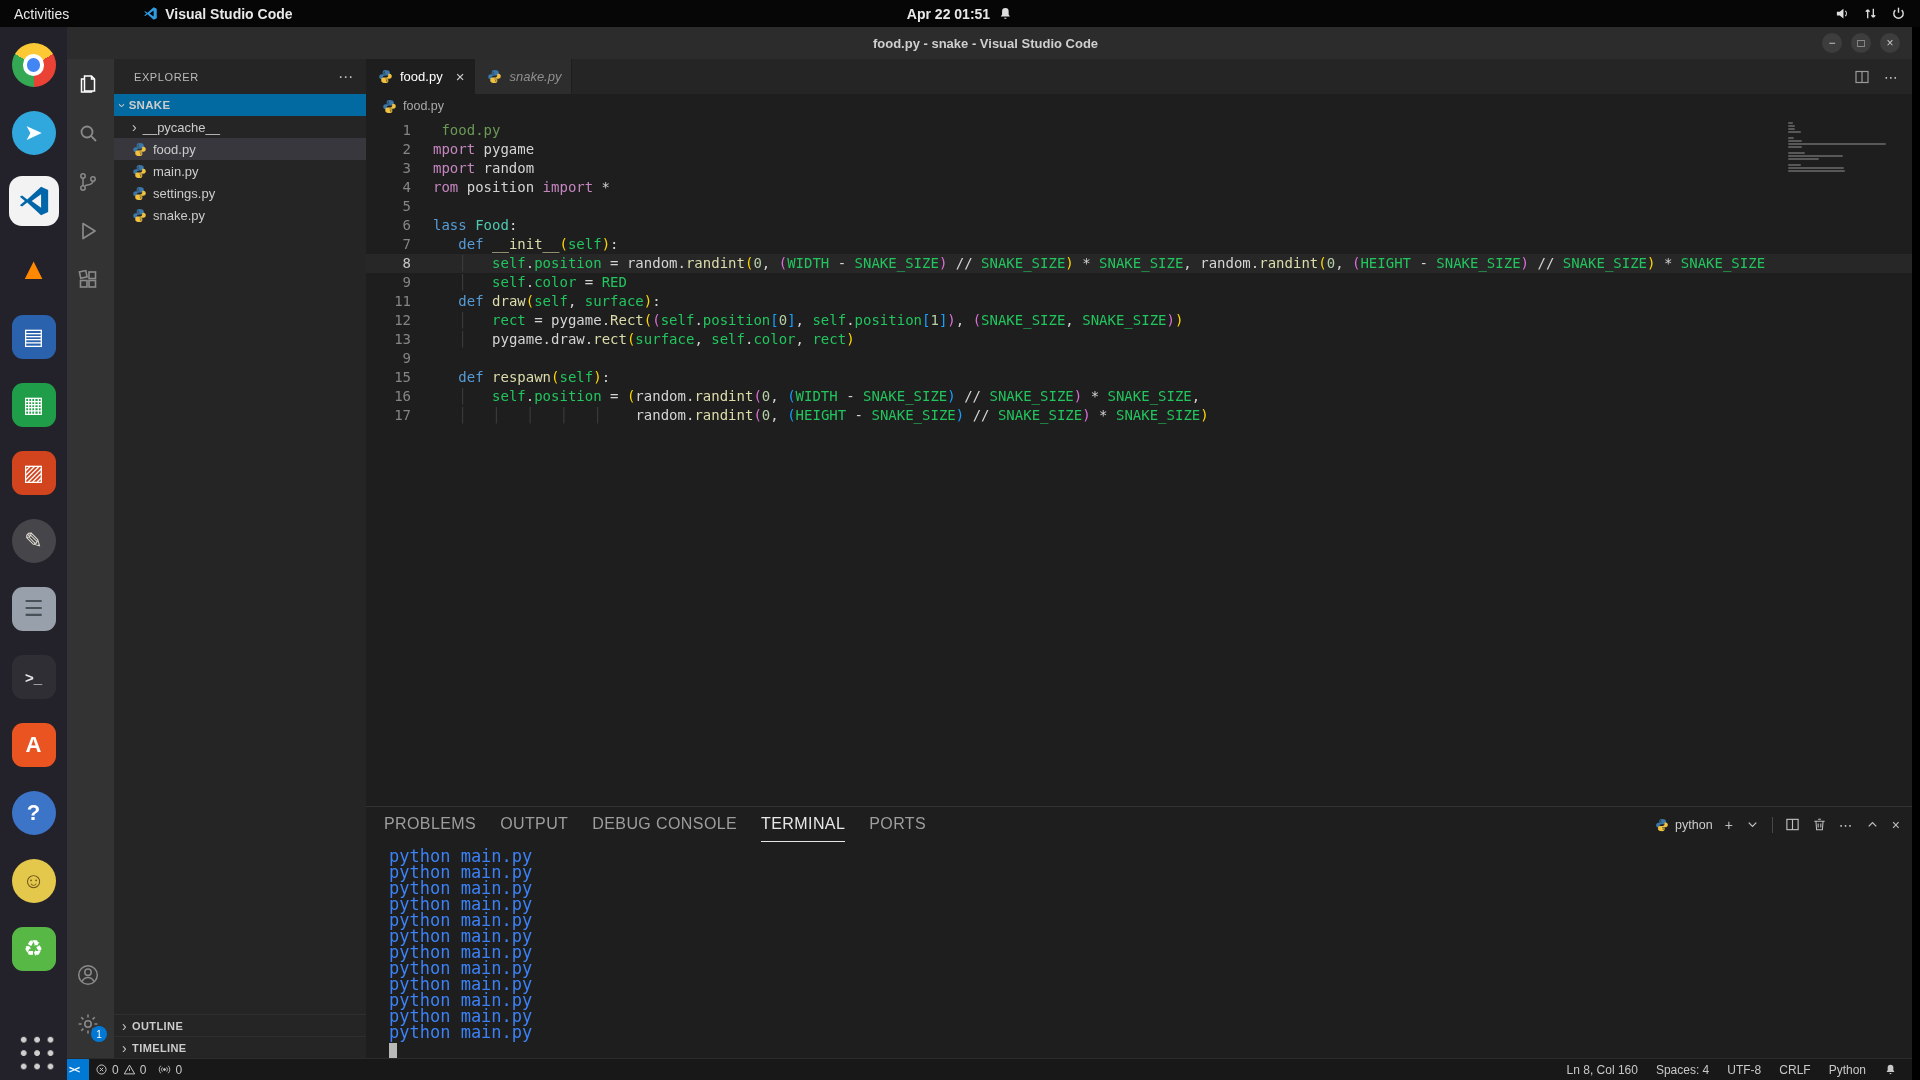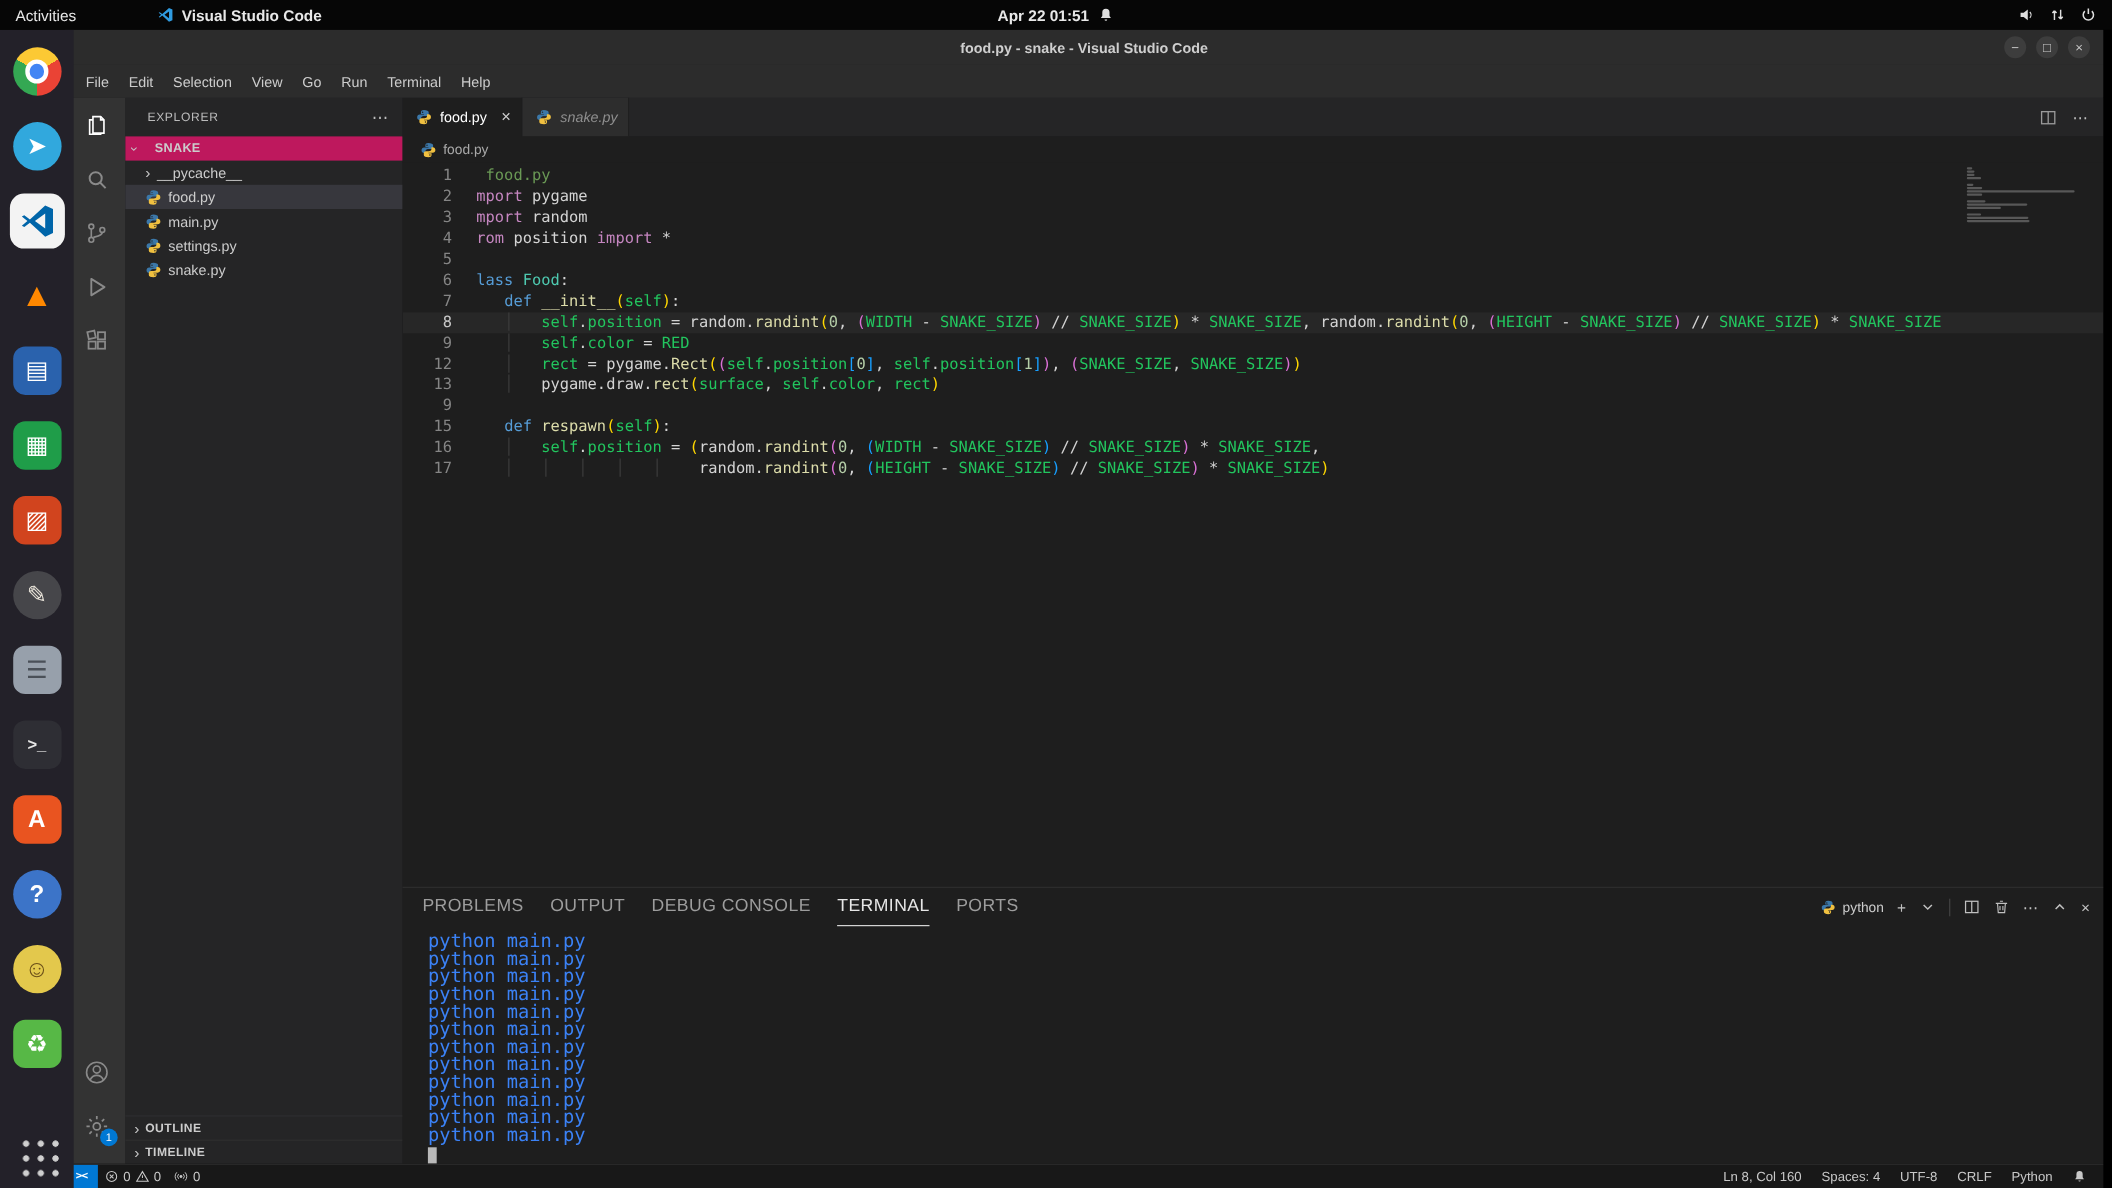--- a/index.html
+++ b/index.html
@@ -55,22 +55,22 @@
   .ab-item svg{width:24px;height:24px}
   #ab-bottom{margin-top:auto;display:flex;flex-direction:column;padding-bottom:10px}
   .badge{position:absolute;right:7px;bottom:6px;min-width:16px;height:16px;border-radius:9px;background:#0078d4;
     color:#fff;font-size:10px;display:flex;align-items:center;justify-content:center;padding:0 3px}
 
   
   #sidebar{width:252px;background:#252526;display:flex;flex-direction:column;flex:0 0 252px;font-size:13px}
   #sidebar-header{height:35px;display:flex;align-items:center;padding:0 12px 0 20px;color:#bbbbbb;
     font-size:11px;letter-spacing:.6px}
   #sidebar-header .more{margin-left:auto;color:#bdbdbd;font-size:15px;letter-spacing:1px}
-  #section-snake{height:22px;display:flex;align-items:center;gap:16px;padding-left:6px;color:#cccccc;
-    font-weight:700;font-size:11.5px;letter-spacing:.3px;background:#be185d}
+  #section-snake{height:22px;display:flex;align-items:center;gap:4px;padding-left:6px;color:#cccccc;
+    font-weight:700;font-size:11.5px;letter-spacing:.3px;background:#0369a1}
   #section-snake .chev{font-size:13px;transform:rotate(90deg);display:inline-block;color:#c5c5c5;font-weight:400}
   .file-row{height:22px;display:flex;align-items:center;gap:6px;padding-left:18px;color:#cccccc;cursor:default}
   .file-row.selected{background:#37373d}
   .file-row .chev{color:#c5c5c5;font-size:14px}
   .pyicon svg{width:15px;height:15px;display:block}
   #sidebar-bottom{margin-top:auto}
   .side-section{height:22px;display:flex;align-items:center;gap:5px;padding-left:8px;color:#cccccc;
     font-weight:700;font-size:11px;letter-spacing:.4px;border-top:1px solid #2f2f30}
   .side-section .chev{font-size:14px;font-weight:400;color:#c5c5c5}
 
@@ -226,23 +226,20 @@
 
   <div id="titlebar">
     <div id="title-text">food.py - snake - Visual Studio Code</div>
     <div id="win-controls">
       <div class="win-btn">−</div>
       <div class="win-btn">□</div>
       <div class="win-btn">×</div>
     </div>
   </div>
 
-  <div id="menubar">
-    <div id="menu-items" style="display:contents"><div class="menu-item">File</div><div class="menu-item">Edit</div><div class="menu-item">Selection</div><div class="menu-item">View</div><div class="menu-item">Go</div><div class="menu-item">Run</div><div class="menu-item">Terminal</div><div class="menu-item">Help</div></div>
-  </div>
 
   <div id="main">
 
     <div id="activitybar">
       <div class="ab-item active">
         <svg viewBox="0 0 24 24" fill="none" stroke="currentColor" stroke-width="1.5">
             <path d="M8.5 4h7l3 3v12h-10z"></path>
             <path d="M15.5 4v3h3"></path>
             <path d="M8.5 7h-3v13h10v-1"></path>
           </svg>
@@ -396,20 +393,21 @@
         <div id="code-lines">
             <div class="code-line"><span class="ln">1</span><span class="ltx"><span class="tok-cm"> food.py</span></span></div>
             <div class="code-line"><span class="ln">2</span><span class="ltx"><span class="tok-kw">mport</span><span class="tok-pl"> pygame</span></span></div>
             <div class="code-line"><span class="ln">3</span><span class="ltx"><span class="tok-kw">mport</span><span class="tok-pl"> random</span></span></div>
             <div class="code-line"><span class="ln">4</span><span class="ltx"><span class="tok-kw">rom</span><span class="tok-pl"> position </span><span class="tok-kw">import</span><span class="tok-pl"> *</span></span></div>
             <div class="code-line"><span class="ln">5</span><span class="ltx"></span></div>
             <div class="code-line"><span class="ln">6</span><span class="ltx"><span class="tok-kw2">lass</span><span class="tok-pl"> </span><span class="tok-cls">Food</span><span class="tok-pl">:</span></span></div>
             <div class="code-line"><span class="ln">7</span><span class="ltx"><span class="tok-pl">   </span><span class="tok-kw2">def</span><span class="tok-pl"> </span><span class="tok-fn">__init__</span><span class="tok-p1">(</span><span class="tok-v">self</span><span class="tok-p1">)</span><span class="tok-pl">:</span></span></div>
             <div class="code-line active"><span class="ln">8</span><span class="ltx"><span class="tok-pl">   </span><span class="tok-g">│</span><span class="tok-pl">   </span><span class="tok-v">self</span><span class="tok-pl">.</span><span class="tok-v">position</span><span class="tok-pl"> = </span><span class="tok-pl">random</span><span class="tok-pl">.</span><span class="tok-fn">randint</span><span class="tok-p1">(</span><span class="tok-n">0</span><span class="tok-pl">, </span><span class="tok-p2">(</span><span class="tok-v">WIDTH</span><span class="tok-pl"> - </span><span class="tok-v">SNAKE_SIZE</span><span class="tok-p2">)</span><span class="tok-pl"> // </span><span class="tok-v">SNAKE_SIZE</span><span class="tok-p1">)</span><span class="tok-pl"> * </span><span class="tok-v">SNAKE_SIZE</span><span class="tok-pl">, </span><span class="tok-pl">random</span><span class="tok-pl">.</span><span class="tok-fn">randint</span><span class="tok-p1">(</span><span class="tok-n">0</span><span class="tok-pl">, </span><span class="tok-p2">(</span><span class="tok-v">HEIGHT</span><span class="tok-pl"> - </span><span class="tok-v">SNAKE_SIZE</span><span class="tok-p2">)</span><span class="tok-pl"> // </span><span class="tok-v">SNAKE_SIZE</span><span class="tok-p1">)</span><span class="tok-pl"> * </span><span class="tok-v">SNAKE_SIZE</span></span></div>
             <div class="code-line"><span class="ln">9</span><span class="ltx"><span class="tok-pl">   </span><span class="tok-g">│</span><span class="tok-pl">   </span><span class="tok-v">self</span><span class="tok-pl">.</span><span class="tok-v">color</span><span class="tok-pl"> = </span><span class="tok-v">RED</span></span></div>
+            <div class="code-line"><span class="ln">11</span><span class="ltx"><span class="tok-pl">   </span><span class="tok-kw2">def</span><span class="tok-pl"> </span><span class="tok-fn">draw</span><span class="tok-p1">(</span><span class="tok-v">self</span><span class="tok-pl">, </span><span class="tok-v">surface</span><span class="tok-p1">)</span><span class="tok-pl">:</span></span></div>
             <div class="code-line"><span class="ln">12</span><span class="ltx"><span class="tok-pl">   </span><span class="tok-g">│</span><span class="tok-pl">   </span><span class="tok-v">rect</span><span class="tok-pl"> = </span><span class="tok-pl">pygame</span><span class="tok-pl">.</span><span class="tok-fn">Rect</span><span class="tok-p1">(</span><span class="tok-p2">(</span><span class="tok-v">self</span><span class="tok-pl">.</span><span class="tok-v">position</span><span class="tok-p3">[</span><span class="tok-n">0</span><span class="tok-p3">]</span><span class="tok-pl">, </span><span class="tok-v">self</span><span class="tok-pl">.</span><span class="tok-v">position</span><span class="tok-p3">[</span><span class="tok-n">1</span><span class="tok-p3">]</span><span class="tok-p2">)</span><span class="tok-pl">, </span><span class="tok-p2">(</span><span class="tok-v">SNAKE_SIZE</span><span class="tok-pl">, </span><span class="tok-v">SNAKE_SIZE</span><span class="tok-p2">)</span><span class="tok-p1">)</span></span></div>
             <div class="code-line"><span class="ln">13</span><span class="ltx"><span class="tok-pl">   </span><span class="tok-g">│</span><span class="tok-pl">   </span><span class="tok-pl">pygame</span><span class="tok-pl">.</span><span class="tok-pl">draw</span><span class="tok-pl">.</span><span class="tok-fn">rect</span><span class="tok-p1">(</span><span class="tok-v">surface</span><span class="tok-pl">, </span><span class="tok-v">self</span><span class="tok-pl">.</span><span class="tok-v">color</span><span class="tok-pl">, </span><span class="tok-v">rect</span><span class="tok-p1">)</span></span></div>
             <div class="code-line"><span class="ln">9</span><span class="ltx"></span></div>
             <div class="code-line"><span class="ln">15</span><span class="ltx"><span class="tok-pl">   </span><span class="tok-kw2">def</span><span class="tok-pl"> </span><span class="tok-fn">respawn</span><span class="tok-p1">(</span><span class="tok-v">self</span><span class="tok-p1">)</span><span class="tok-pl">:</span></span></div>
             <div class="code-line"><span class="ln">16</span><span class="ltx"><span class="tok-pl">   </span><span class="tok-g">│</span><span class="tok-pl">   </span><span class="tok-v">self</span><span class="tok-pl">.</span><span class="tok-v">position</span><span class="tok-pl"> = </span><span class="tok-p1">(</span><span class="tok-pl">random</span><span class="tok-pl">.</span><span class="tok-fn">randint</span><span class="tok-p2">(</span><span class="tok-n">0</span><span class="tok-pl">, </span><span class="tok-p3">(</span><span class="tok-v">WIDTH</span><span class="tok-pl"> - </span><span class="tok-v">SNAKE_SIZE</span><span class="tok-p3">)</span><span class="tok-pl"> // </span><span class="tok-v">SNAKE_SIZE</span><span class="tok-p2">)</span><span class="tok-pl"> * </span><span class="tok-v">SNAKE_SIZE</span><span class="tok-pl">,</span></span></div>
             <div class="code-line"><span class="ln">17</span><span class="ltx"><span class="tok-pl">   </span><span class="tok-g">│</span><span class="tok-pl">   </span><span class="tok-g">│</span><span class="tok-pl">   </span><span class="tok-g">│</span><span class="tok-pl">   </span><span class="tok-g">│</span><span class="tok-pl">   </span><span class="tok-g">│</span><span class="tok-pl">    </span><span class="tok-pl">random</span><span class="tok-pl">.</span><span class="tok-fn">randint</span><span class="tok-p2">(</span><span class="tok-n">0</span><span class="tok-pl">, </span><span class="tok-p3">(</span><span class="tok-v">HEIGHT</span><span class="tok-pl"> - </span><span class="tok-v">SNAKE_SIZE</span><span class="tok-p3">)</span><span class="tok-pl"> // </span><span class="tok-v">SNAKE_SIZE</span><span class="tok-p2">)</span><span class="tok-pl"> * </span><span class="tok-v">SNAKE_SIZE</span><span class="tok-p1">)</span></span></div>
           </div>
         <div id="minimap">
             <div class="mm-bar" style="width: 5px;"></div>
             <div class="mm-bar" style="width: 7px;"></div>

